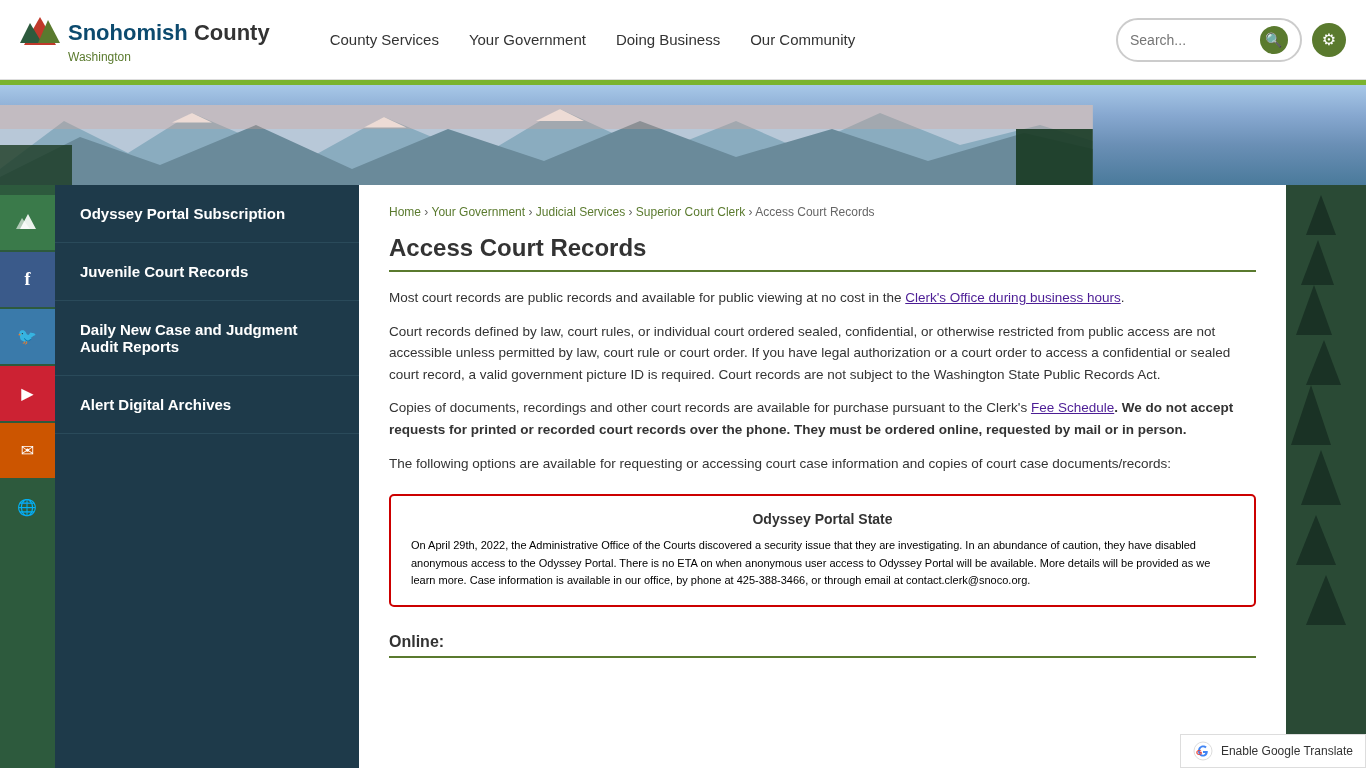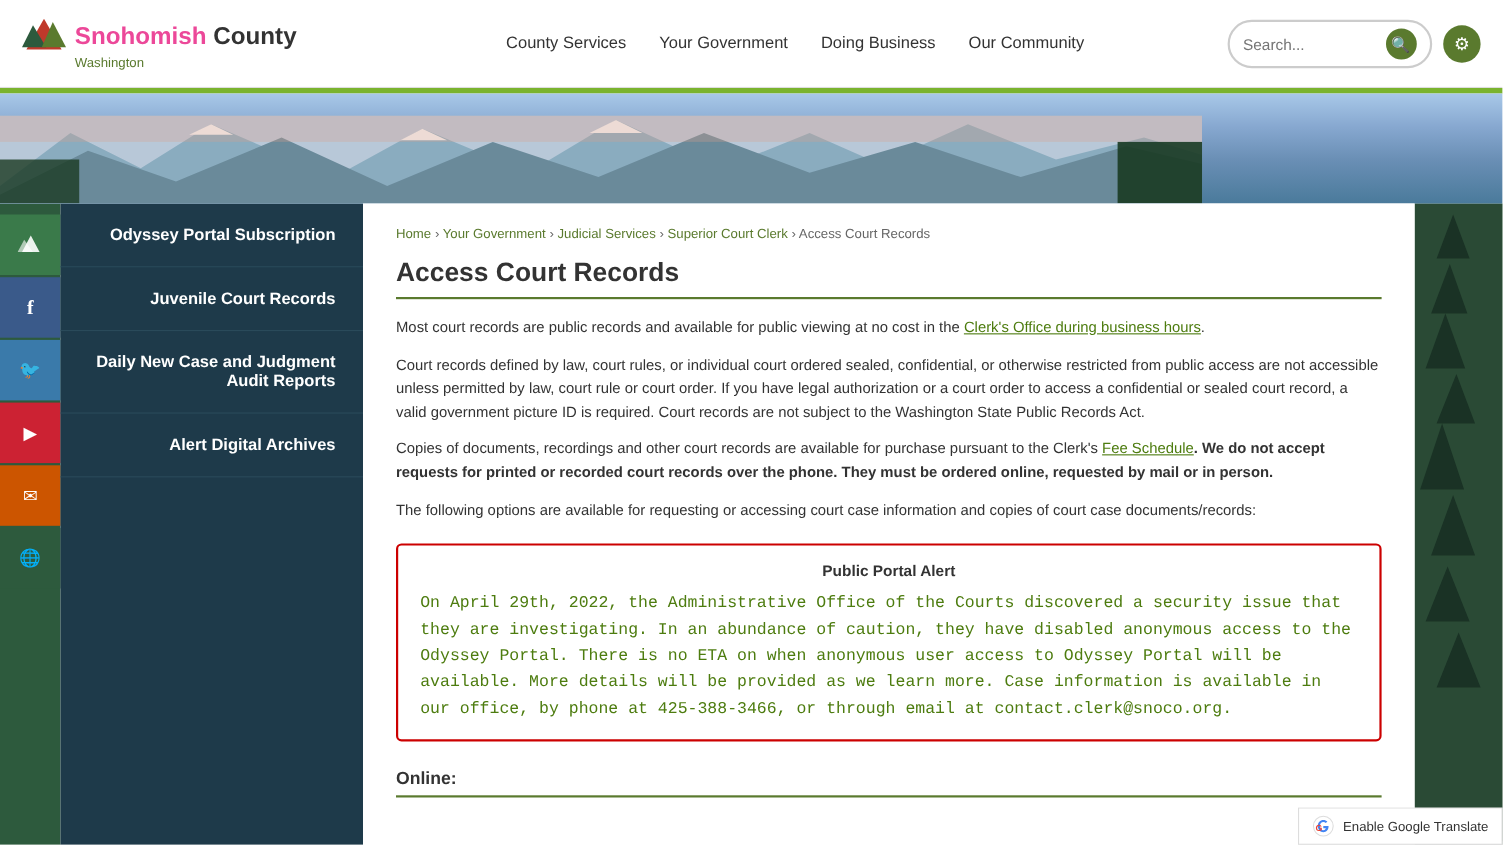--- a/index.html
+++ b/index.html
@@ -29,33 +29,32 @@
     }
     .logo-icon {
       width: 40px;
       height: 35px;
     }
     .logo-name {
       font-size: 22px;
       font-weight: bold;
       color: #333;
     }
-    .logo-name span { color: #ec4899; }
+    .logo-name span { color: #0c4a6e; }
     .logo-sub {
       font-size: 12px;
       color: #5a7a2e;
       text-align: left;
       width: 100%;
       margin-left: 48px;
     }
     #main-nav {
       display: flex;
       gap: 30px;
       flex: 1;
-      justify-content: center;
     }
     .nav-item {
       font-size: 15px;
       color: #333;
       cursor: pointer;
       font-weight: 500;
     }
     #search-area {
       display: flex;
       align-items: center;
@@ -153,24 +152,23 @@
     }
     .social-item:nth-child(1) { background: #3a7a4a; }
     .social-item:nth-child(2) { background: #3a5a8a; }
     .social-item:nth-child(3) { background: #3a7aaa; }
     .social-item:nth-child(4) { background: #cc2233; }
     .social-item:nth-child(5) { background: #cc5500; }
     .social-item:nth-child(6) { background: #2d5a3d; }
 
     
     #sub-nav {
-      width: 275px;
+      width: 304px;
       background: #1e3a4a;
       padding: 0;
-      text-align: right;
     }
     .sub-nav-item {
       padding: 20px 25px;
       color: white;
       font-size: 15px;
       font-weight: bold;
       cursor: pointer;
       border-bottom: 1px solid #2a4a5a;
     }
 
@@ -211,44 +209,43 @@
     }
 
     
     .content-para {
       font-size: 13.5px;
       line-height: 1.6;
       color: #333;
       margin-bottom: 12px;
     }
     .content-para a {
-      color: #4d7c0f;
+      color: #4c1d95;
       text-decoration: underline;
     }
 
     
     #alert-box {
       border: 2px solid #cc0000;
       border-radius: 5px;
       padding: 15px 20px;
       margin: 20px 0;
       background: #fff;
     }
     #alert-title {
       text-align: center;
       font-weight: bold;
       font-size: 14px;
       color: #333;
       margin-bottom: 10px;
     }
     #alert-body {
-      font-size: 15px;
+      font-size: 11px;
       line-height: 1.6;
-      color: #4d7c0f;
-      font-family: Liberation Mono, monospace;
+      color: #000000;
     }
 
     
     #bottom-columns {
       display: flex;
       gap: 30px;
       margin-top: 26px;
     }
     .bottom-col {
       flex: 1;
@@ -394,21 +391,21 @@
 
     <p class="content-para">Court records defined by law, court rules, or individual court ordered sealed, confidential, or otherwise restricted from public access are not accessible unless permitted by law, court rule or court order.  If you have legal authorization or a court order to access a confidential or sealed court record, a valid government picture ID is required.  Court records are not subject to the Washington State Public Records Act.</p>
 
     <p class="content-para">
       <span>Copies of documents, recordings and other court records are available for purchase pursuant to the Clerk's </span><a href="#">Fee Schedule</a><strong>.  We do not accept requests for printed or recorded court records over the phone. They must be ordered online, requested by mail or in person.</strong>
     </p>
 
     <p class="content-para">The following options are available for requesting or accessing court case information and copies of court case documents/records:</p>
 
     <div id="alert-box">
-      <div id="alert-title">Public Portal Alert</div>
+      <div id="alert-title">Odyssey Portal State</div>
       <div id="alert-body">On April 29th, 2022, the Administrative Office of the Courts discovered a security issue that they are investigating. In an abundance of caution, they have disabled anonymous access to the Odyssey Portal. There is no ETA on when anonymous user access to Odyssey Portal will be available. More details will be provided as we learn more. Case information is available in our office, by phone at 425-388-3466, or through email at contact.clerk@snoco.org.</div>
     </div>
 
     <div id="bottom-columns">
       <div class="bottom-col">
         <div class="bottom-col-title">Online:</div>
       </div>
     </div>
 
   </div>

